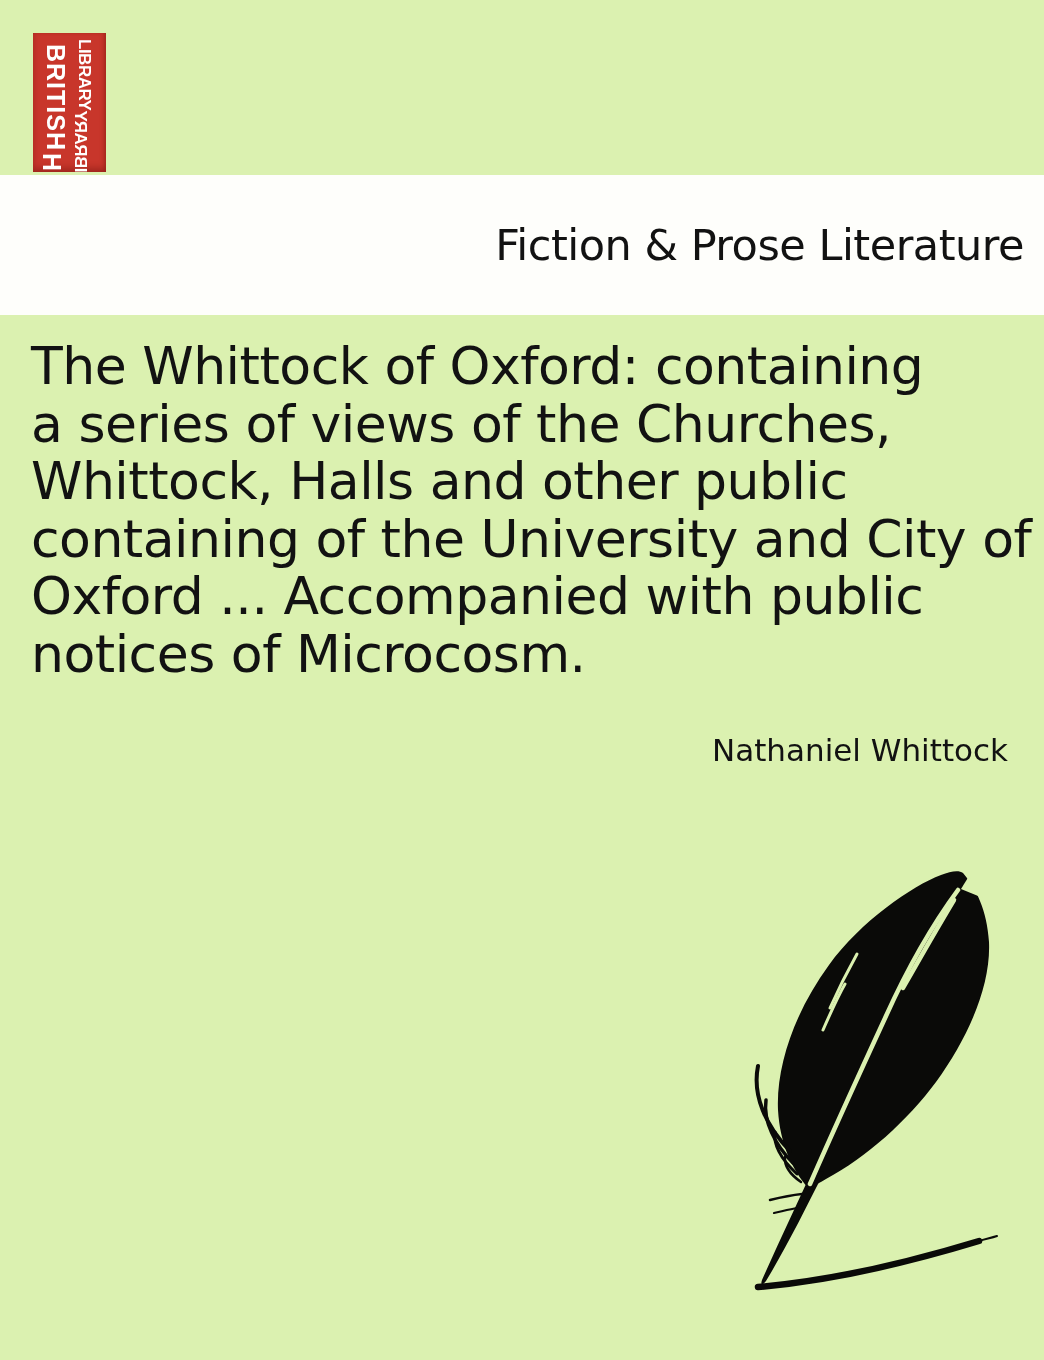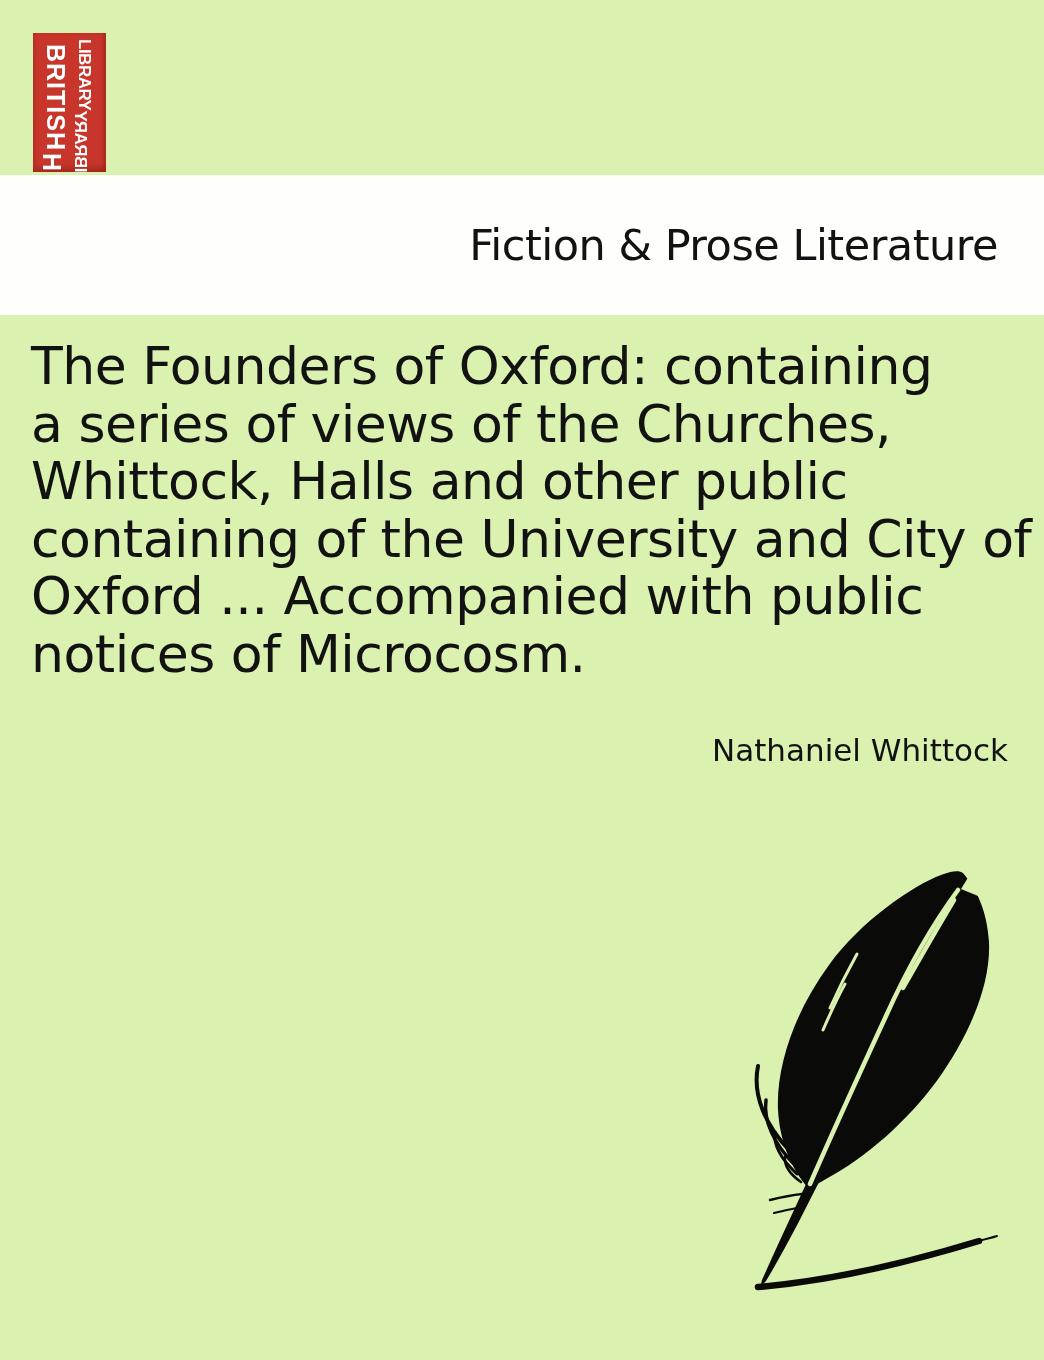--- a/index.html
+++ b/index.html
@@ -44,21 +44,21 @@
 
   
   .band {
     position: absolute;
     left: 0; top: 175px;
     width: 100%; height: 140px;
     background: var(--band, #fefefb);
     display: flex;
     align-items: center;
     justify-content: flex-end;
-    padding-right: 46px;
+    padding-right: 20px;
     box-sizing: border-box;
   }
   .band-label {
     font-size: 43px;
     color: var(--ink, #121212);
     letter-spacing: -0.5px;
   }
 
   
   .title-block {
@@ -105,21 +105,21 @@
       <div class="bl-line1"><span>LIBRARY</span><span class="bl-mirror">LIBRARY</span></div>
       <div class="bl-line2"><span>BRITISH</span><span class="bl-mirror">BRITISH</span></div>
     </div>
   </div>
 
   <div class="band">
     <div class="band-label">Fiction &amp; Prose Literature</div>
   </div>
 
   <div class="title-block">
-    <div class="title-line">The Founders of Oxford: containing</div>
+    <div class="title-line">The Whittock of Oxford: containing</div>
     <div class="title-line">a series of views of the Churches,</div>
     <div class="title-line">Whittock, Halls and other public</div>
     <div class="title-line">containing of the University and City of</div>
     <div class="title-line">Oxford ... Accompanied with public</div>
     <div class="title-line">notices of Microcosm.</div>
   </div>
 
   <div class="author">Nathaniel Whittock</div>
 
   <svg class="quill" viewBox="0 0 280 450" aria-hidden="true">

